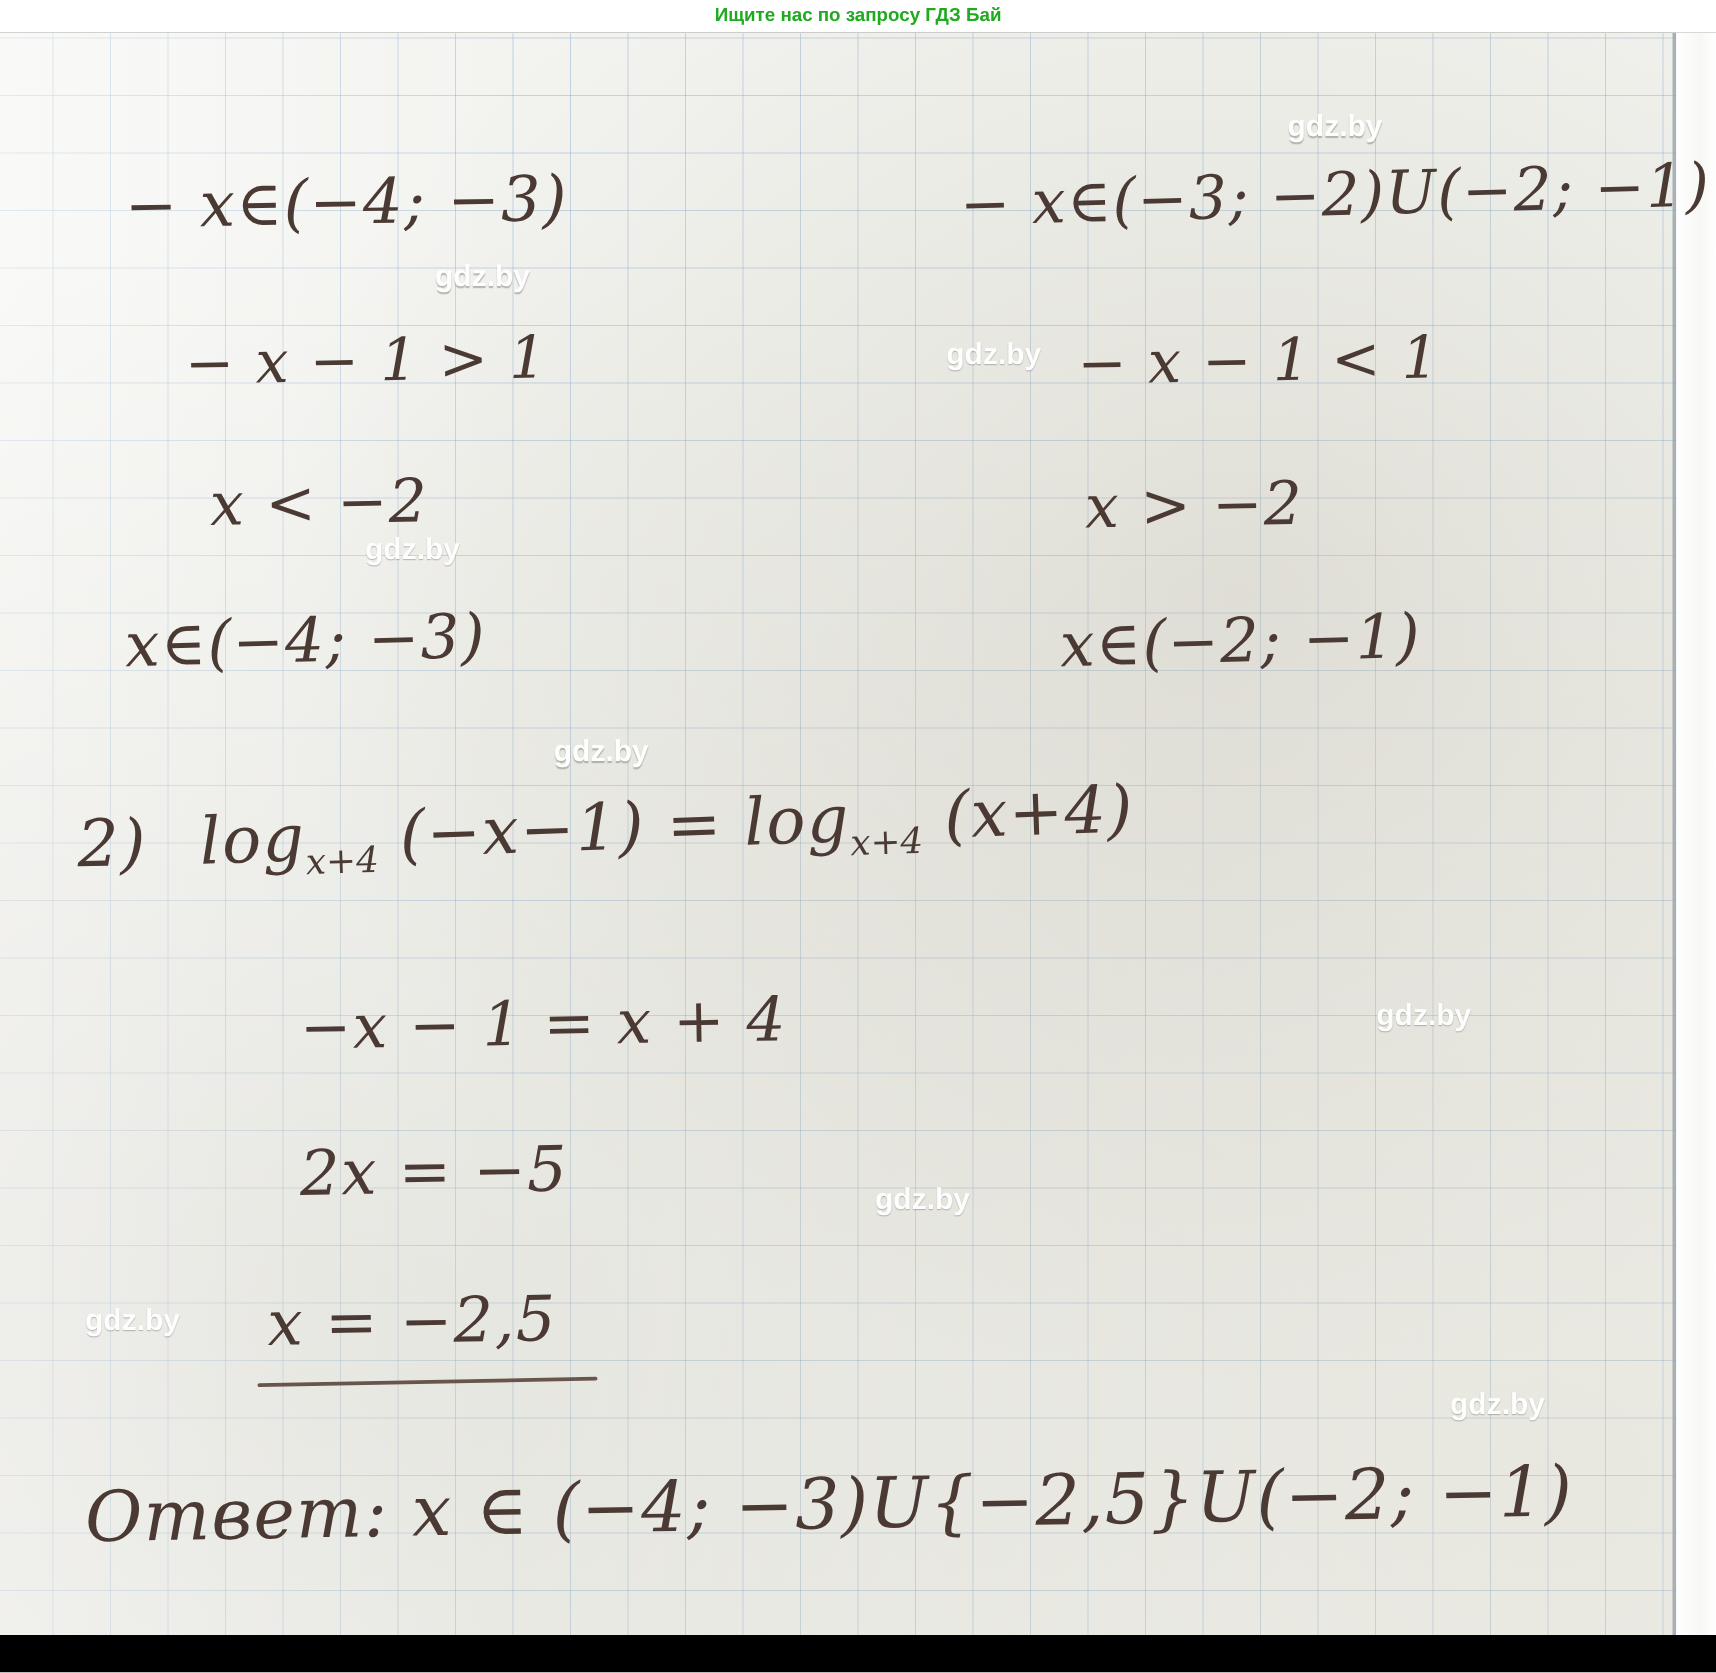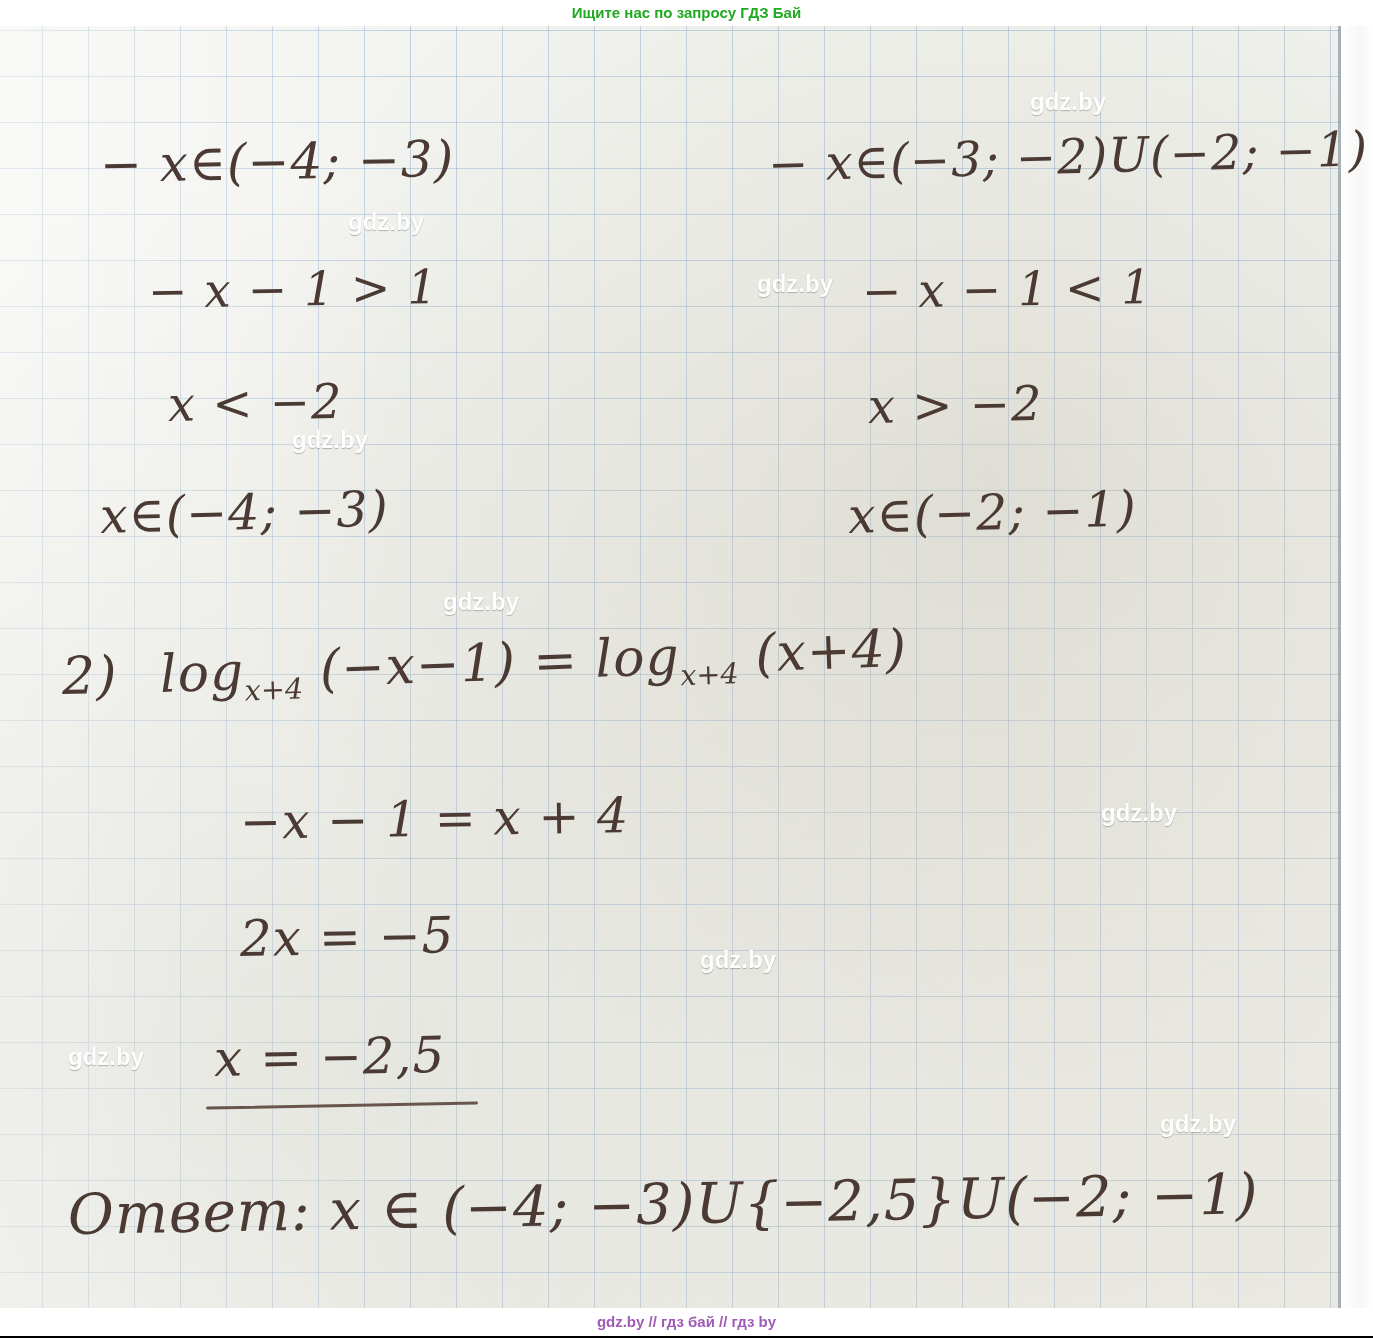--- a/index.html
+++ b/index.html
@@ -196,21 +196,14 @@
     <div class="wm" style="left:348px;  top:182px;">gdz.by</div>
     <div class="wm" style="left:757px;  top:244px;">gdz.by</div>
     <div class="wm" style="left:292px;  top:400px;">gdz.by</div>
     <div class="wm" style="left:443px;  top:562px;">gdz.by</div>
     <div class="wm" style="left:1101px; top:773px;">gdz.by</div>
     <div class="wm" style="left:700px;  top:920px;">gdz.by</div>
     <div class="wm" style="left:68px;   top:1017px;">gdz.by</div>
     <div class="wm" style="left:1160px; top:1084px;">gdz.by</div>
   </div>
 
-  <div class="bottom-banner">
-    <span>gdz.by</span>
-    <span class="sep">//</span>
-    <span>гдз бай</span>
-    <span class="sep">//</span>
-    <span>гдз by</span>
-  </div>
 
 </div>
 
 </body></html>

